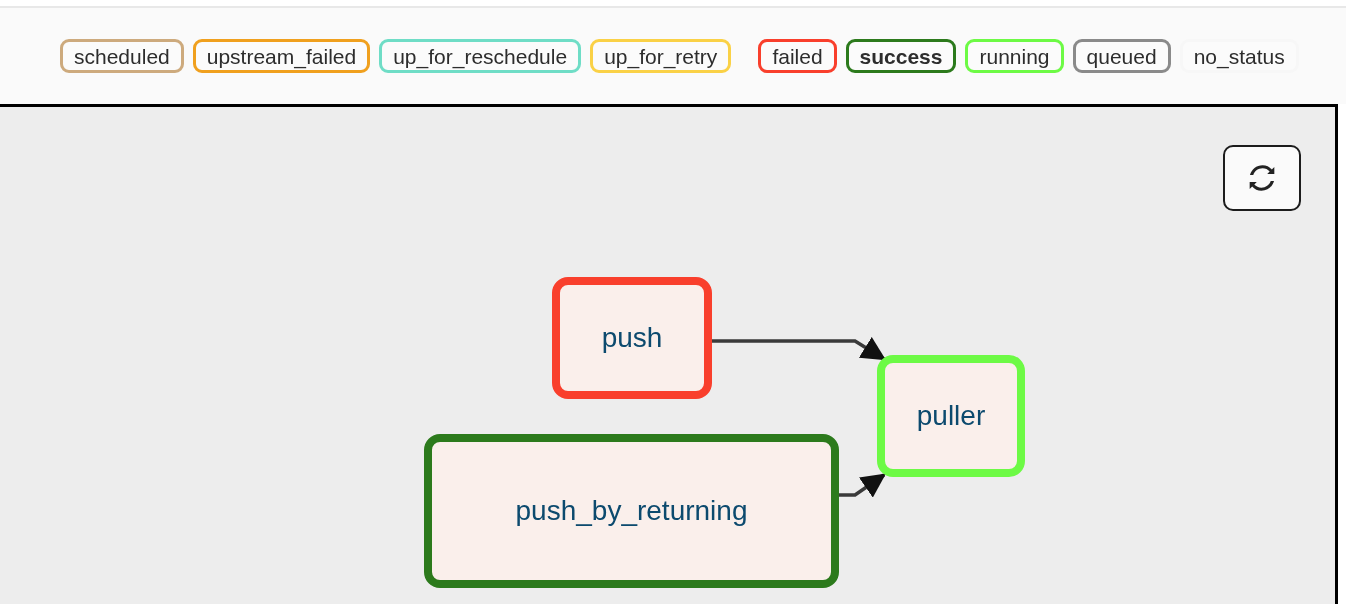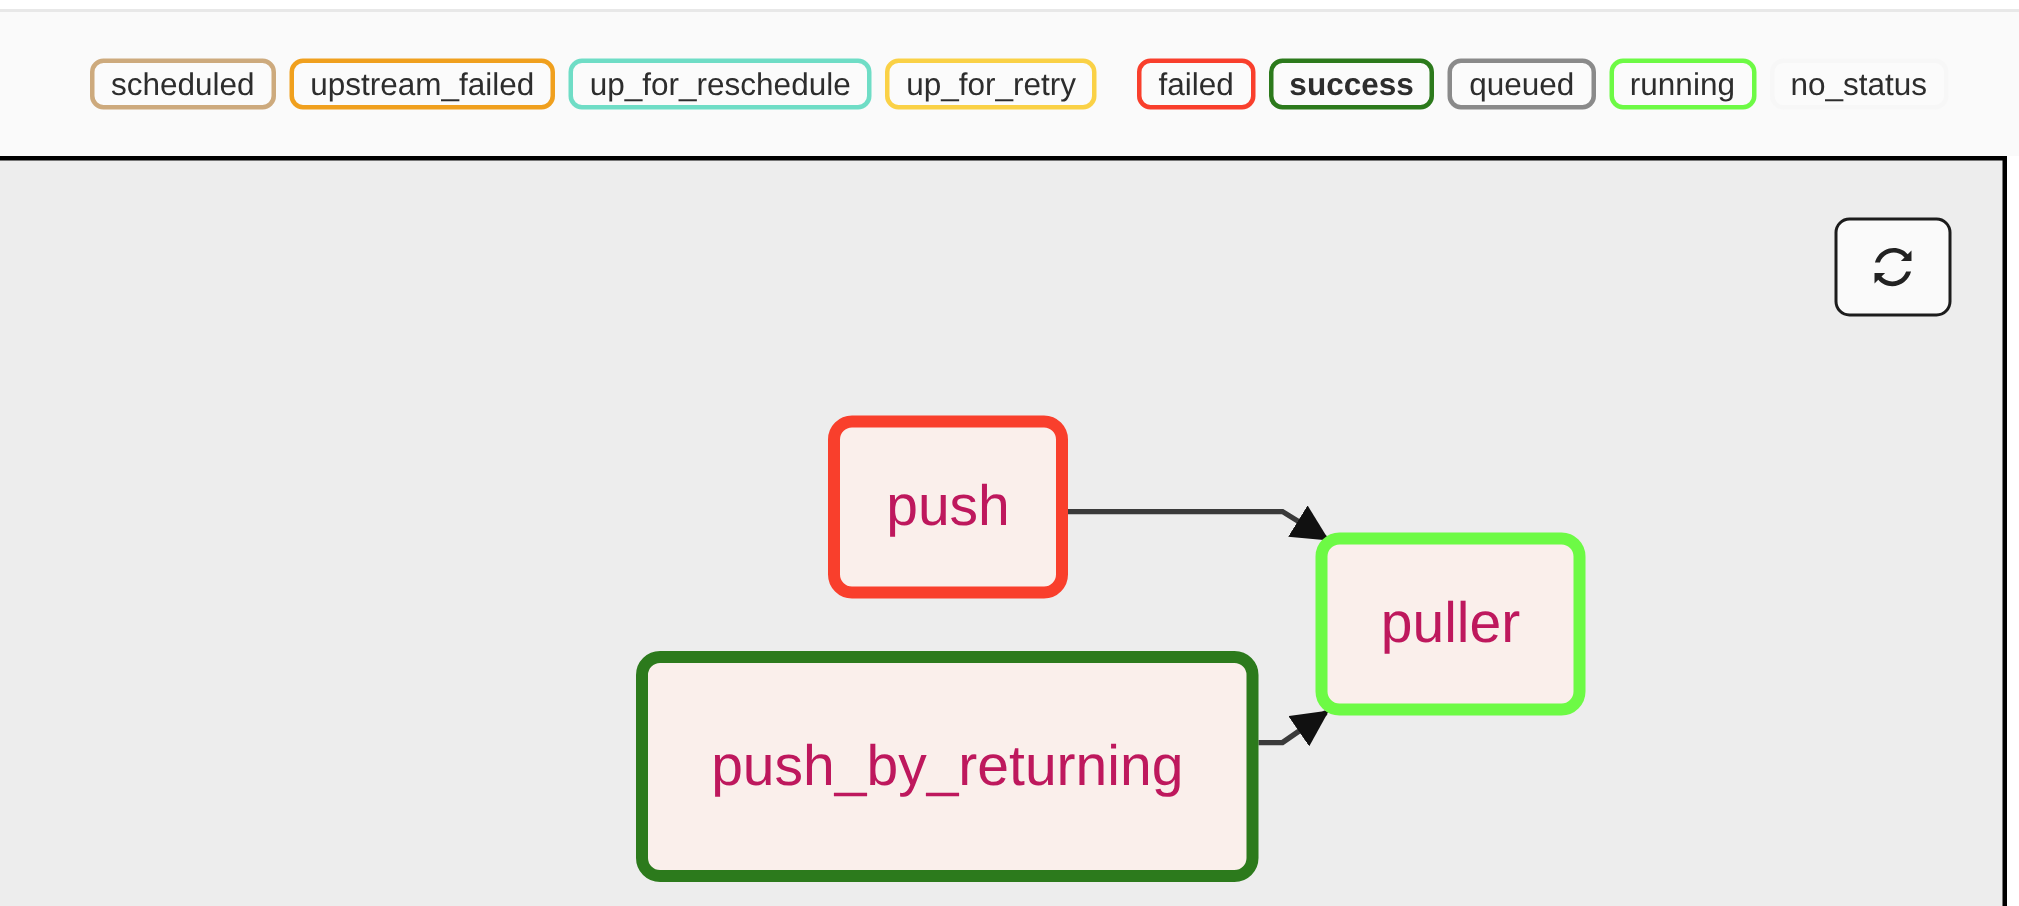--- a/index.html
+++ b/index.html
@@ -111,22 +111,22 @@
     background: #faefeb;
     border-style: solid;
     border-width: 8px;
     border-radius: 16px;
     display: flex;
     align-items: center;
     justify-content: center;
     cursor: pointer;
   }
   .node-label {
-    font-size: 38px;
-    color: #be185d;
+    font-size: 28px;
+    color: #0c4a6e;
     line-height: 1;
     white-space: nowrap;
   }
 </style>
 </head>
 <body>
 
 <div id="app">
 
   <div class="top-rule"></div>
@@ -143,25 +143,25 @@
     </span>
     <span class="legend-chip" style="border-color: rgb(250, 209, 70);">
       <span>up_for_retry</span>
     </span>
     <span class="legend-chip" style="border-color: rgb(249, 63, 44); margin-left: 18px;">
       <span>failed</span>
     </span>
     <span class="legend-chip" style="border-color: rgb(44, 122, 28); font-weight: bold;">
       <span>success</span>
     </span>
+    <span class="legend-chip" style="border-color: rgb(109, 250, 69);">
+      <span>running</span>
+    </span>
     <span class="legend-chip" style="border-color: rgb(138, 138, 138);">
       <span>queued</span>
-    </span>
-    <span class="legend-chip" style="border-color: rgb(109, 250, 69);">
-      <span>running</span>
     </span>
     <span class="legend-chip" style="border-color: rgb(247, 247, 247);">
       <span>no_status</span>
     </span>
   </div>
 
   <div class="graph-canvas" style="background: rgb(237, 237, 237);">
 
     <svg class="graph-svg" viewBox="0 0 1338 500">
       <defs>
@@ -185,18 +185,18 @@
         </svg>
       </span>
     </button>
 
     <div class="node" id="node-0" style="left: 552px; top: 170px; width: 160px; height: 122px; border-color: rgb(249, 63, 44); background: rgb(250, 239, 235);">
       <span class="node-label">push</span>
     </div>
     <div class="node" id="node-1" style="left: 424px; top: 327px; width: 415px; height: 154px; border-color: rgb(44, 122, 28); background: rgb(250, 239, 235);">
       <span class="node-label">push_by_returning</span>
     </div>
-    <div class="node" id="node-2" style="left: 877px; top: 248px; width: 180px; height: 122px; border-color: rgb(109, 250, 69); background: rgb(250, 239, 235);">
+    <div class="node" id="node-2" style="left: 877px; top: 248px; width: 148px; height: 122px; border-color: rgb(109, 250, 69); background: rgb(250, 239, 235);">
       <span class="node-label">puller</span>
     </div>
 
   </div>
 </div>
 
 </body></html>

